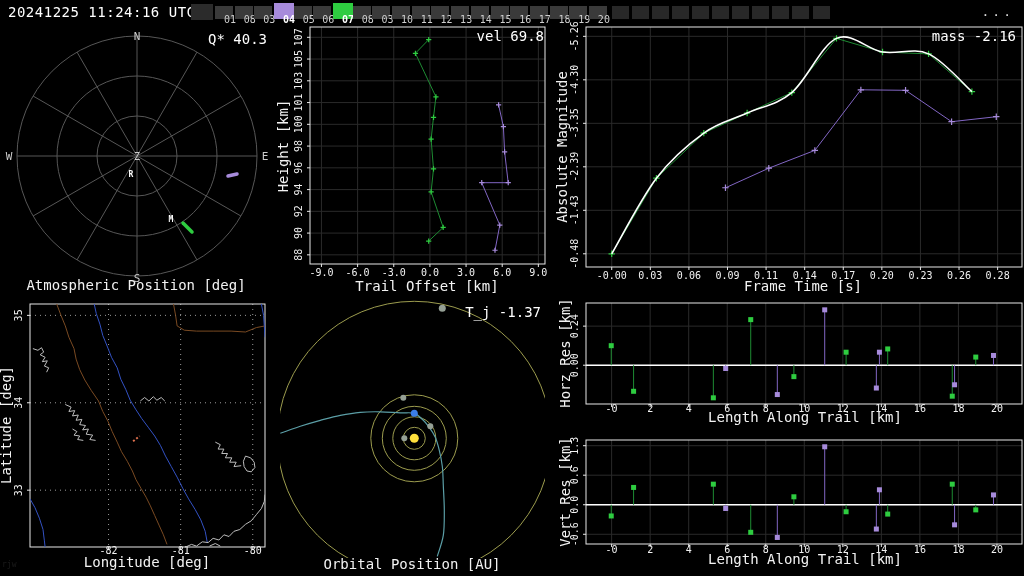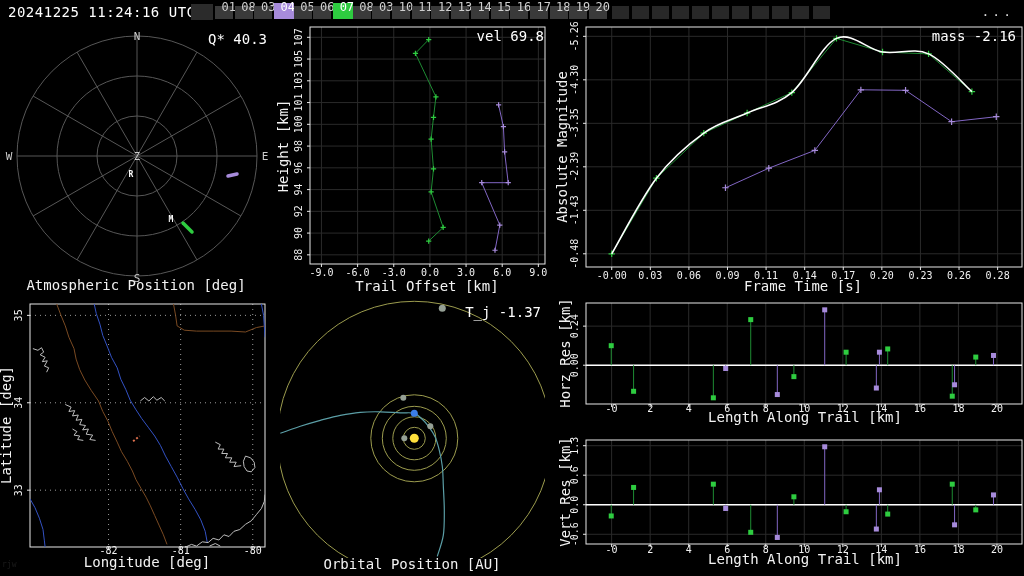--- a/index.html
+++ b/index.html
@@ -3,23 +3,23 @@
 <meta charset="utf-8">
 <style>
   html,body{margin:0;padding:0;background:#000;}
   body{width:1024px;height:576px;position:relative;overflow:hidden;
        font-family:"DejaVu Sans Mono",monospace;color:#fff;}
   #topbar{position:absolute;left:0;top:0;width:1024px;height:24px;background:#000;}
   #clock{position:absolute;left:8px;top:4px;font-size:14px;letter-spacing:.5px;color:#fff;white-space:pre;}
   #frame-strip{position:absolute;left:0;top:0;width:1024px;height:24px;}
   .slot{position:absolute;top:0;width:20px;height:20px;}
   .slot .box{position:absolute;left:0;top:6px;width:18px;height:13px;background:#3a3a3a;}
-  .slot .lbl{position:absolute;right:-1px;top:4px;font-size:12px;line-height:7px;color:#cfcfcf;}
+  .slot .lbl{position:absolute;right:-1px;top:16px;font-size:10px;line-height:7px;color:#cfcfcf;}
   .slot.active .box{top:3px;width:20px;height:16px;}
-  .slot.active .lbl{color:#fff;font-weight:normal;}
+  .slot.active .lbl{color:#fff;font-weight:bold;}
   .blankbox{position:absolute;background:#282828;}
   #overflow{position:absolute;right:10px;top:4px;font-size:13px;letter-spacing:3px;color:#ddd;cursor:pointer;}
   #plots{position:absolute;left:0;top:0;}
   #watermark{position:absolute;left:2px;top:560px;font-size:8px;color:#1b1b1b;}
   svg text{font-family:"DejaVu Sans Mono",monospace;}
 </style>
 </head>
 <body>
 
 <div id="topbar">

